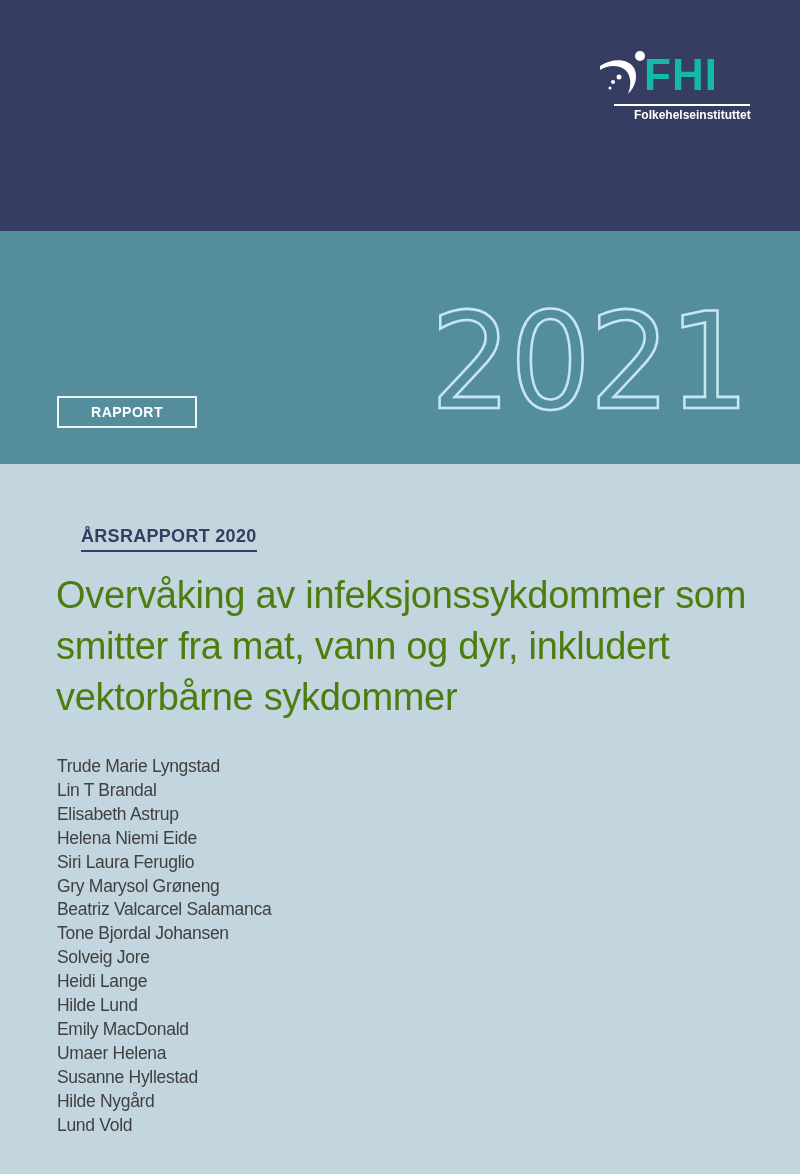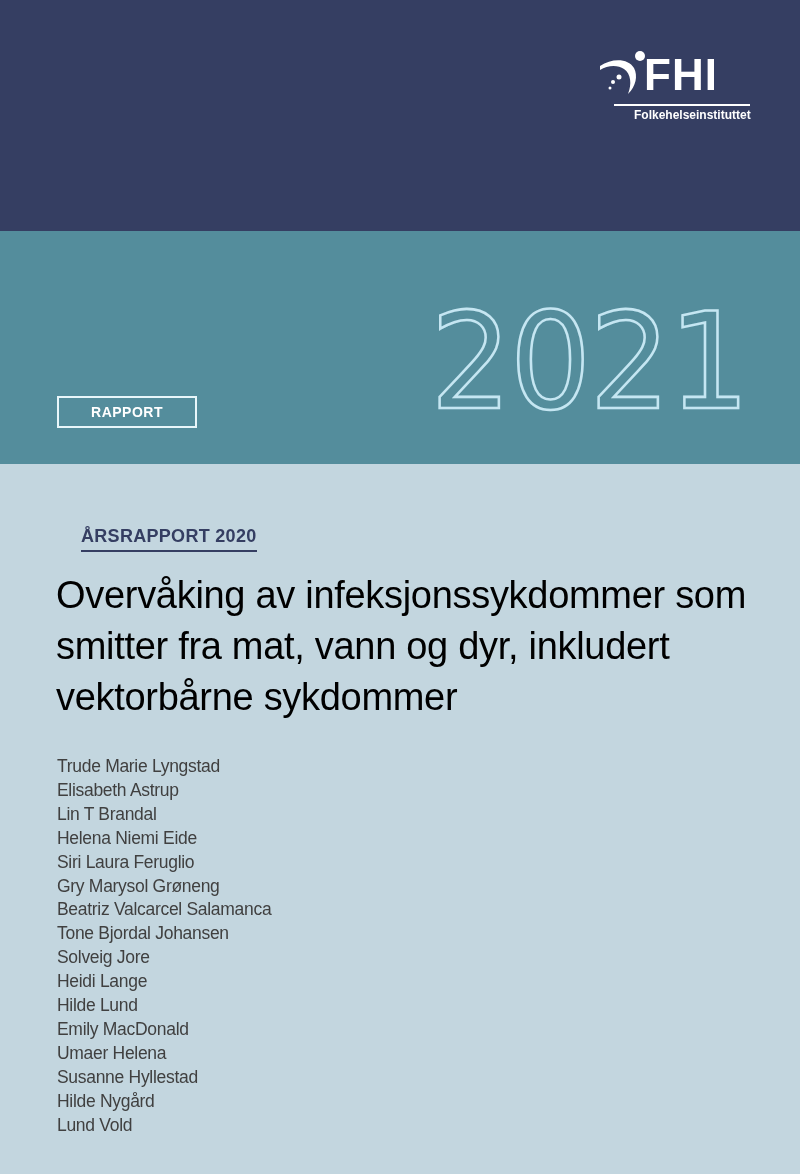--- a/index.html
+++ b/index.html
@@ -3,32 +3,32 @@
 <meta charset="utf-8">
 <style>
   html, body { margin: 0; padding: 0; }
   body { width: 800px; height: 1174px; overflow: hidden; font-family: "Liberation Sans", "DejaVu Sans", sans-serif; }
   .cover { position: relative; width: 800px; height: 1174px; }
   .top { position: absolute; left: 0; top: 0; width: 800px; height: 231px; background: #353e62; }
   .mid { position: absolute; left: 0; top: 231px; width: 800px; height: 233px; background: #548d9c; }
   .bottom { position: absolute; left: 0; top: 464px; width: 800px; height: 710px; background: #c3d6df; }
 
   .logo { position: absolute; left: 598px; top: 50px; width: 155px; height: 75px; }
-  .logo .fhi { position: absolute; left: 46px; top: 2px; font-size: 44px; font-weight: bold; color: #ffffff; letter-spacing: 1px; line-height: 46px; }
+  .logo .fhi { position: absolute; left: 46px; top: 2px; font-size: 44px; font-weight: bold; color: #14b8a6; letter-spacing: 1px; line-height: 46px; }
   .logo .line { position: absolute; left: 16px; top: 54px; width: 136px; height: 2px; background: #ffffff; }
   .logo .sub { position: absolute; left: 16px; top: 58px; font-size: 12px; font-weight: bold; color: #ffffff; letter-spacing: 0px; padding-left: 20px; }
   .logo svg { position: absolute; left: 0; top: 0; }
 
   .year { position: absolute; right: 52px; top: 292px; font-size: 128px; font-weight: 100; color: #bfe3ef; font-family: "DejaVu Sans", sans-serif; letter-spacing: -2px; line-height: 140px; transform: scaleY(1.05); -webkit-text-stroke: 0; }
   .year-inner { font-weight: normal; color: transparent; -webkit-text-stroke: 2.5px #c5e6f2; }
 
   .tag { position: absolute; left: 57px; top: 396px; width: 136px; height: 28px; border: 2px solid #e8f6fa; color: #ffffff; font-weight: bold; font-size: 14px; text-align: center; line-height: 28px; letter-spacing: 0.5px; }
 
   .kicker { position: absolute; left: 57px; top: 526px; font-size: 18px; font-weight: bold; color: #353e62; letter-spacing: 0.3px; padding-bottom: 3px; border-bottom: 2px solid #353e62; margin-left: 24px; }
-  .title { position: absolute; left: 56px; top: 570px; width: 720px; font-size: 38px; line-height: 51px; color: #000000; font-weight: normal; letter-spacing: -0.3px; }
+  .title { position: absolute; left: 56px; top: 570px; width: 720px; font-size: 38px; line-height: 51px; color: #4d7c0f; font-weight: normal; letter-spacing: -0.3px; }
   .authors { position: absolute; left: 57px; top: 755px; list-style: none; margin: 0; padding: 0; }
   .authors li { font-size: 17.5px; line-height: 23.9px; color: #404040; letter-spacing: -0.3px; }
 </style>
 </head>
 <body>
 
 <div class="cover">
   <div class="top">
     <div class="logo">
       <svg width="50" height="52" viewBox="0 0 50 52">
@@ -46,22 +46,22 @@
 
   <div class="mid"></div>
   <div class="year"><span class="year-inner">2021</span></div>
   <div class="tag">RAPPORT</div>
 
   <div class="bottom"></div>
   <div class="kicker">ÅRSRAPPORT 2020</div>
   <div class="title">Overvåking av infeksjonssykdommer som smitter fra mat, vann og dyr, inkludert vektorbårne sykdommer</div>
   <ul class="authors">
     <li>Trude Marie Lyngstad</li>
+    <li>Lin T Brandal</li>
     <li>Elisabeth Astrup</li>
-    <li>Lin T Brandal</li>
     <li>Helena Niemi Eide</li>
     <li>Siri Laura Feruglio</li>
     <li>Gry Marysol Grøneng</li>
     <li>Beatriz Valcarcel Salamanca</li>
     <li>Tone Bjordal Johansen</li>
     <li>Solveig Jore</li>
     <li>Heidi Lange</li>
     <li>Hilde Lund</li>
     <li>Emily MacDonald</li>
     <li>Umaer Helena</li>

